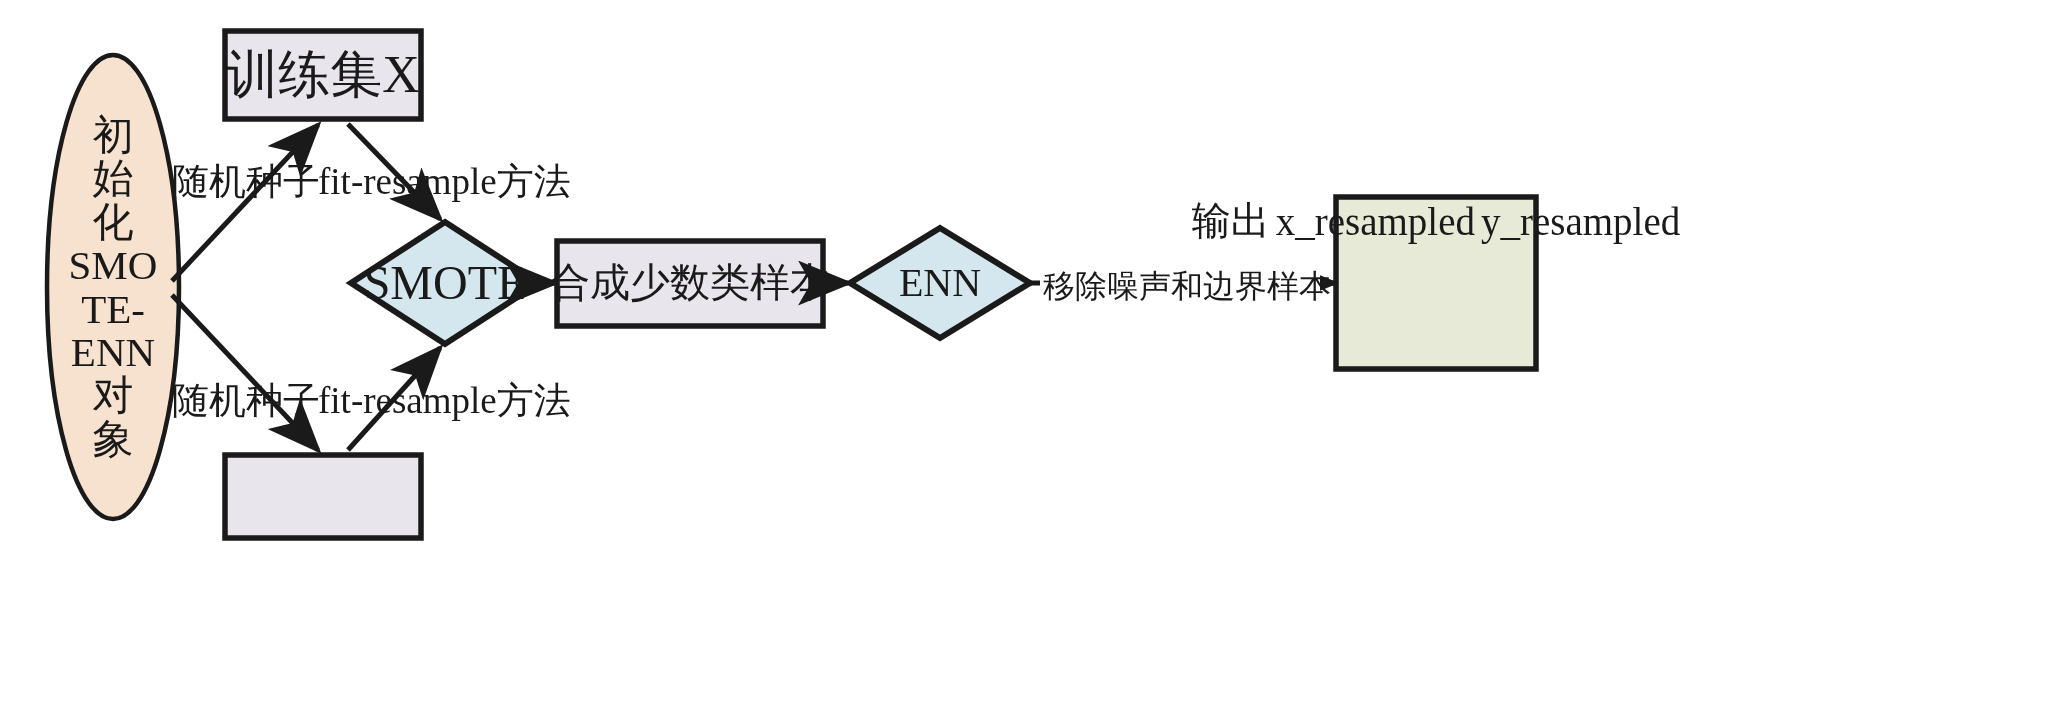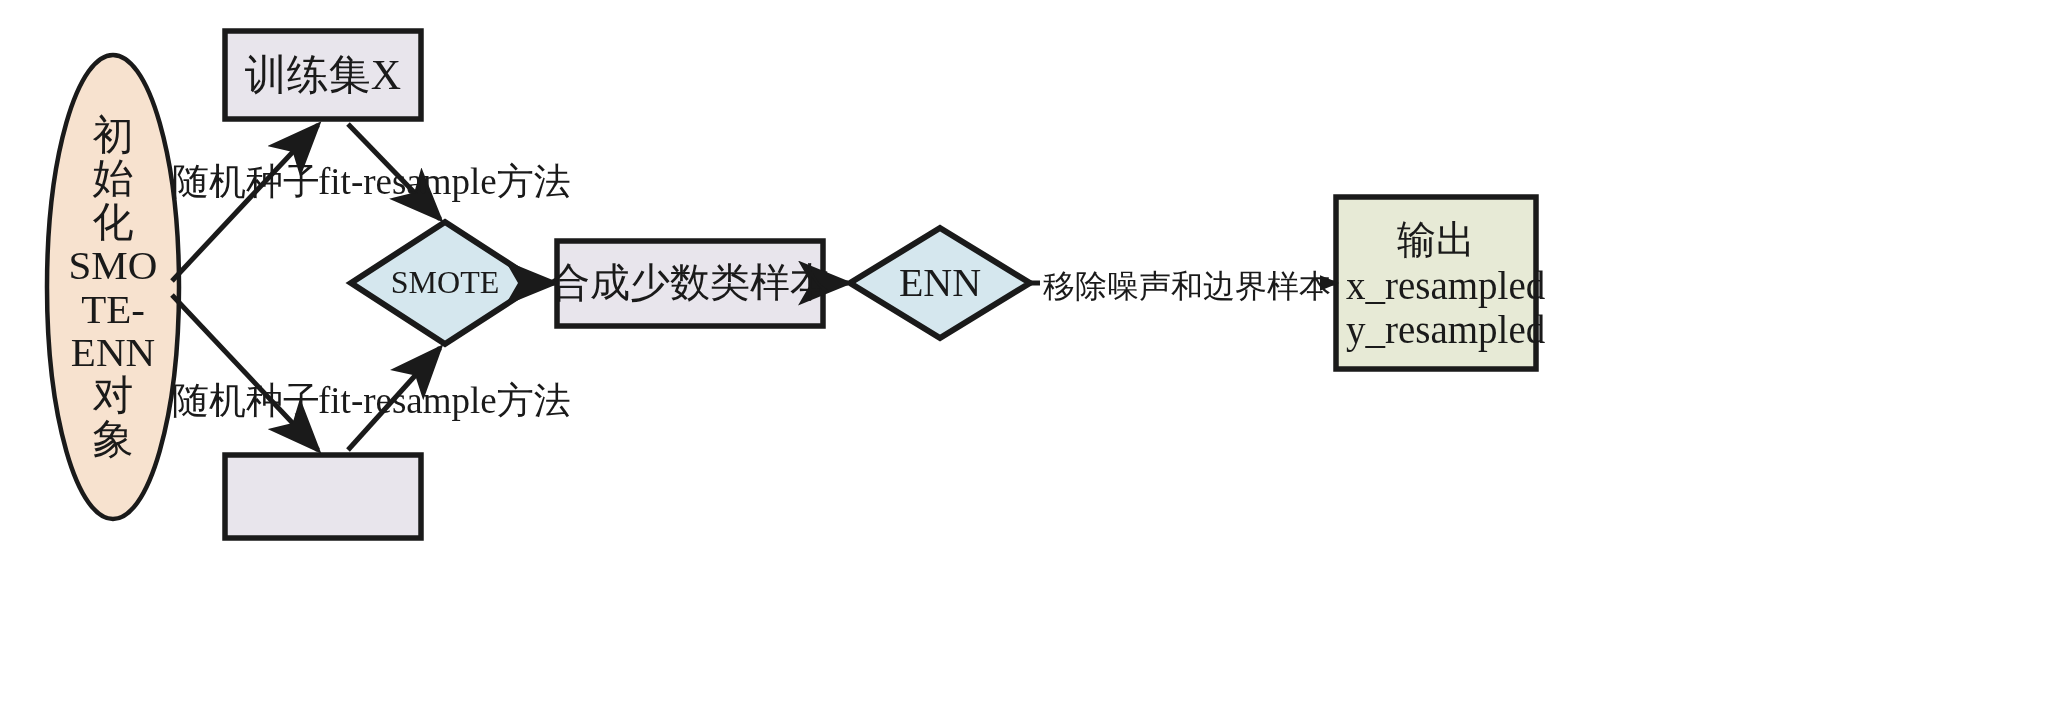--- a/index.html
+++ b/index.html
@@ -44,37 +44,37 @@
     justify-content: center;
   }
   #init-ellipse-label .ln { display: block; }
 
   
   #trainset-label {
     left: 225px;
     top: 31px;
     width: 196px;
     height: 88px;
-    font-size: 42px;
+    font-size: 52px;
   }
   
   #labely-label {
     left: 225px;
     top: 455px;
     width: 196px;
     height: 80px;
     font-size: 40px;
   }
   
   #smote-label {
     left: 345px;
     top: 258px;
     width: 200px;
     height: 50px;
-    font-size: 32px;
+    font-size: 48px;
   }
   
   #synth-label {
     left: 557px;
     top: 243px;
     width: 266px;
     height: 80px;
     font-size: 40px;
   }
   
@@ -98,21 +98,20 @@
   #edge-seed-bot   { left: 172px; top: 376px; }
   #edge-fit-bot    { left: 318px; top: 376px; }
   #edge-remove     { left: 1043px; top: 265px; font-size: 32px; }
 
   
   #output-label {
     left: 1340px;
     top: 200px;
     width: 192px;
     height: 170px;
-    flex-direction: column;
     align-items: stretch;
     justify-content: center;
     font-size: 39px;
   }
   #output-label .out-title {
     text-align: center;
     display: block;
     margin-bottom: 4px;
   }
   #output-label .out-line {

